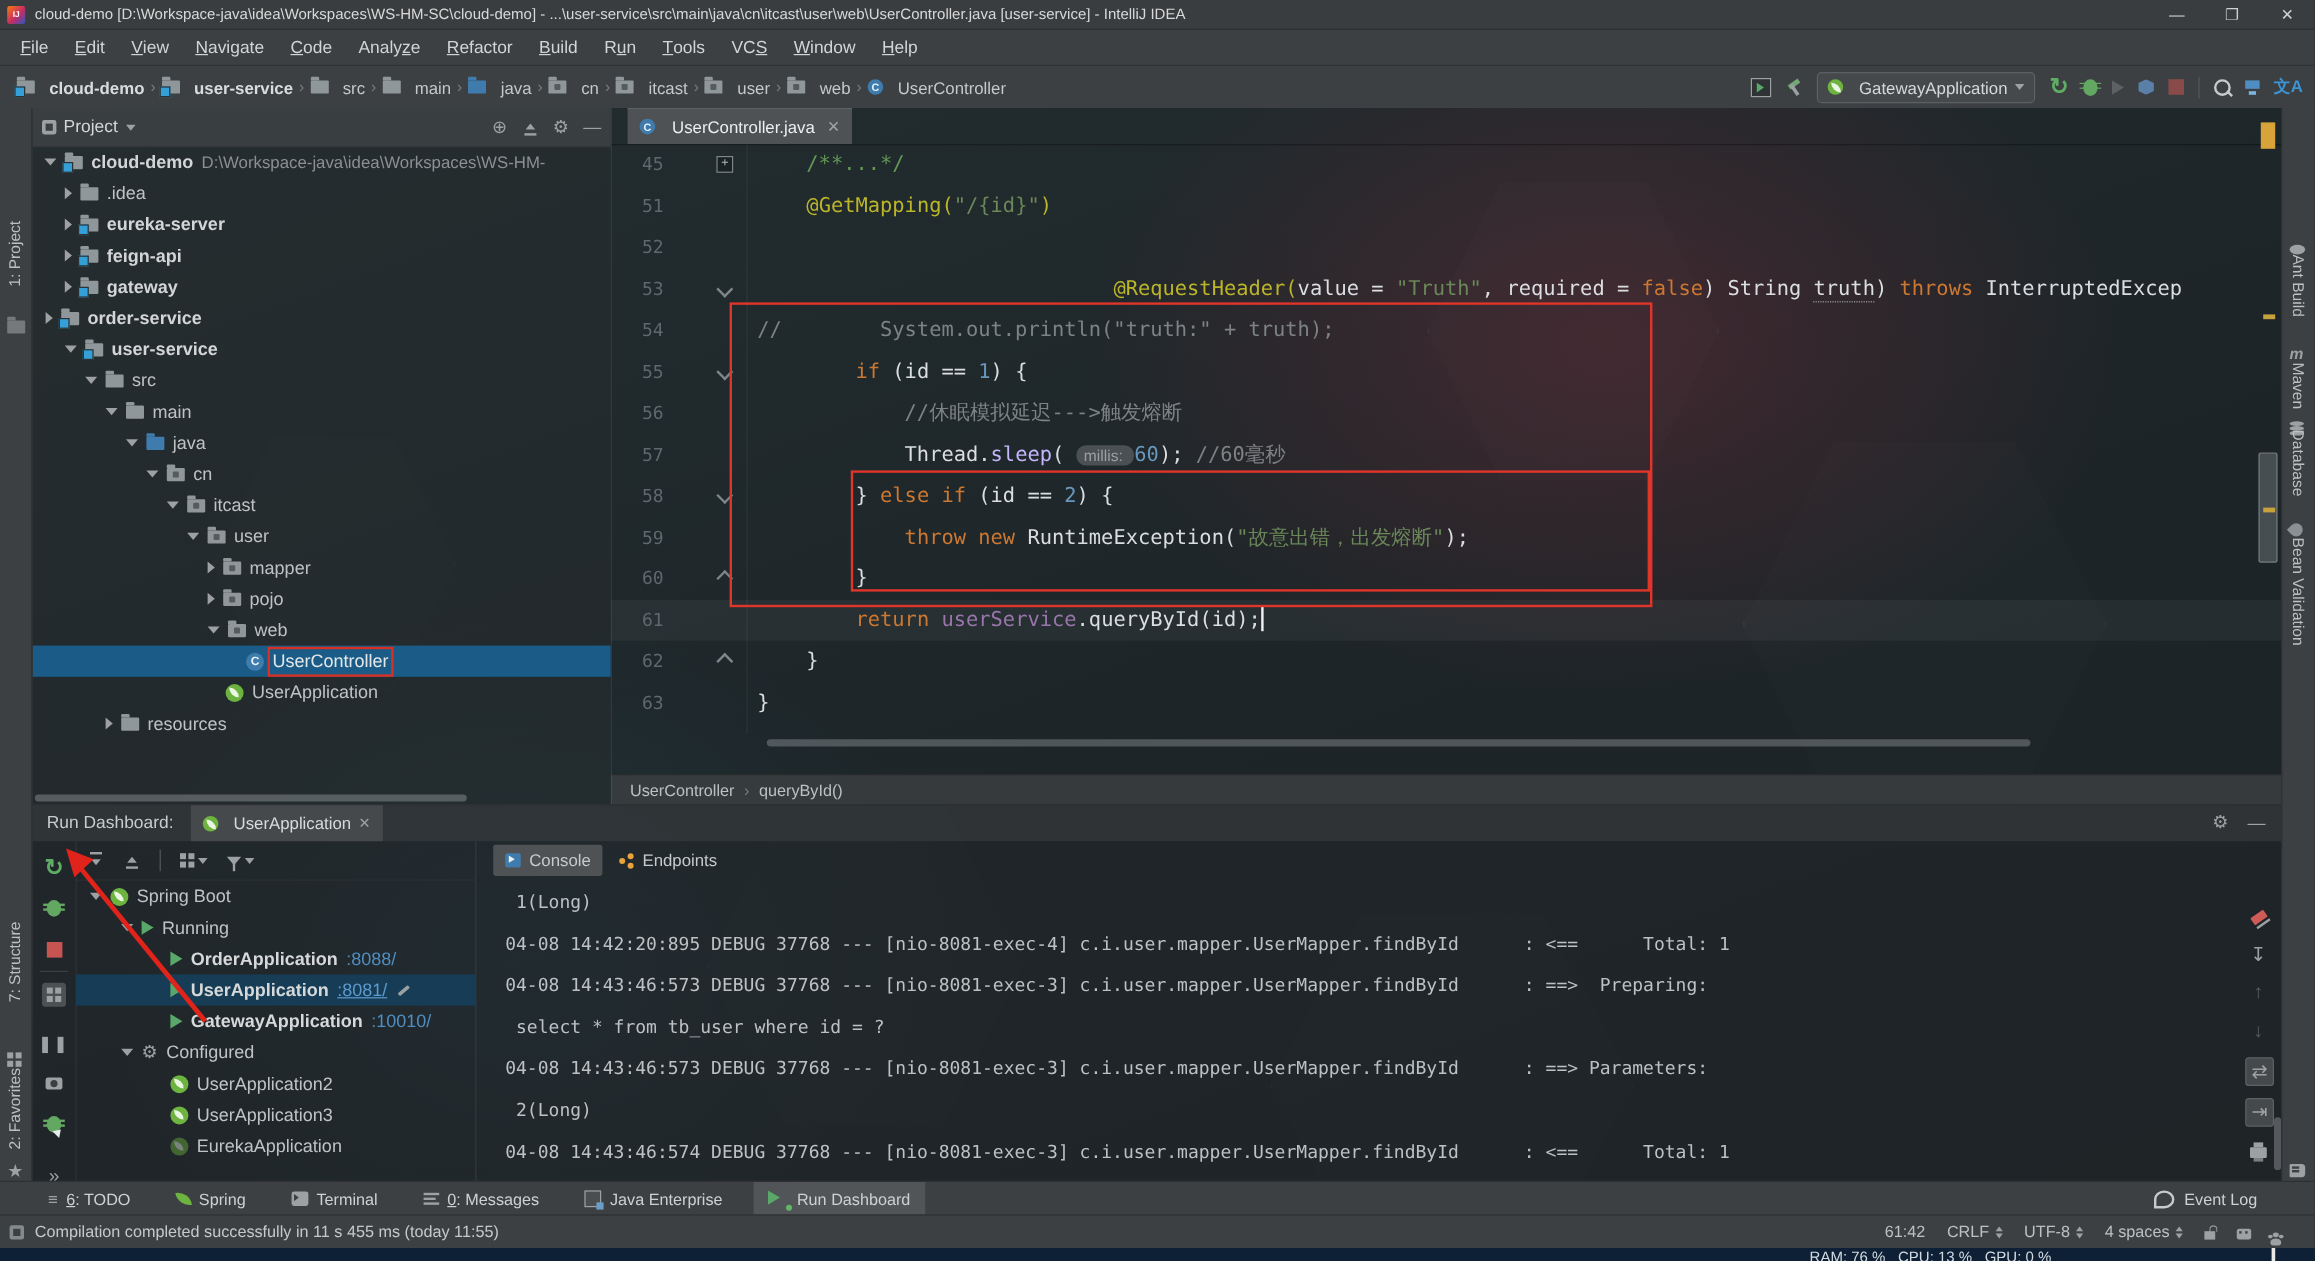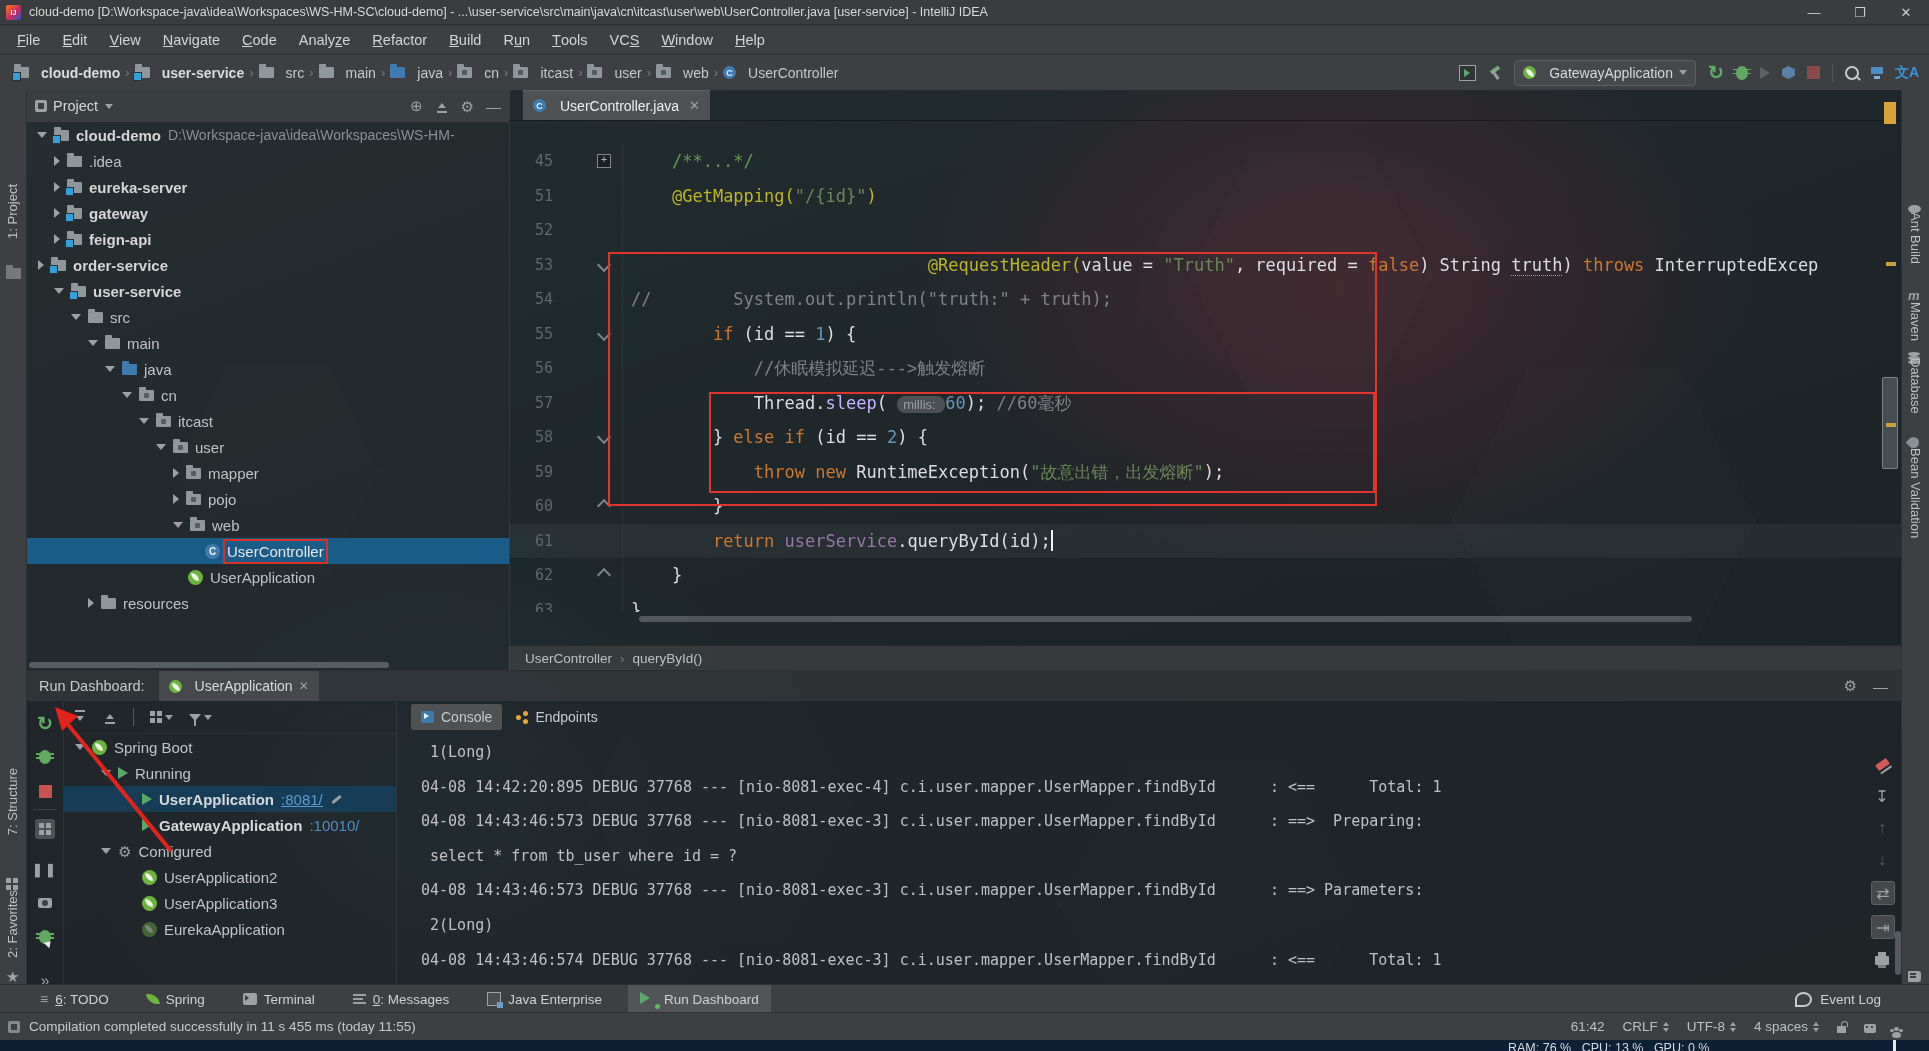--- a/index.html
+++ b/index.html
@@ -72,21 +72,21 @@
   .ic-boot.dim{opacity:.45;}
   .ic-runtri{width:0;height:0;border-top:6px solid transparent;border-bottom:6px solid transparent;border-left:10px solid #59a869;margin-right:7px;}
   .ic-gear{color:#9da1a3;font-size:15px;line-height:1;}
   
   .editor{position:absolute;left:509px;top:90px;right:27px;bottom:381px;z-index:5;}
   .tabbar{height:30px;display:flex;align-items:flex-end;border-bottom:1px solid rgba(0,0,0,.3);}
   .etab{height:29px;background:#4e5254;display:flex;align-items:center;padding:0 10px;gap:7px;margin-left:14px;
     color:#eceeef;font-size:14px;border-top:1px solid #5c6163;}
   .etab .x{color:#9da1a3;font-size:13px;margin-left:3px;}
   .codearea{position:absolute;top:30px;left:0;right:0;bottom:58px;overflow:hidden;
-    font-family:"DejaVu Sans Mono",monospace;font-size:17px;margin-top:24px;}
+    font-family:"DejaVu Sans Mono",monospace;font-size:17px;}
   .codearea::before{content:"";position:absolute;left:113px;top:0;bottom:0;width:1px;background:rgba(255,255,255,.06);}
   .eline{position:relative;height:34.5px;line-height:34.5px;}
   .eline.caretline{background:rgba(255,255,255,.045);}
   .eline .num{position:absolute;left:0;width:44px;text-align:right;color:#5f686c;font-size:15px;}
   .eline .fold{position:absolute;left:84px;width:22px;top:0;height:100%;display:flex;align-items:center;justify-content:center;}
   .eline .codetext{position:absolute;left:122px;white-space:pre;}
   .chev{width:8px;height:8px;border-right:2px solid #7e8689;border-bottom:2px solid #7e8689;display:inline-block;}
   .chev.down{transform:rotate(45deg);}
   .chev.up{transform:rotate(-135deg);}
   .foldplus{width:12px;height:12px;border:1px solid #7e8689;color:#aeb4b6;font-size:10px;line-height:10px;text-align:center;background:rgba(0,0,0,.2);}
@@ -394,28 +394,28 @@
           <span class="arr right"></span>
           <span class="ic ic-module"></span>
           <span style="display: inline-flex; align-items: center;">
             <span class="lbl b">eureka-server</span>
           </span>
         </div>
         <div class="trow" style="padding-left: 27px;">
           <span class="arr right"></span>
           <span class="ic ic-module"></span>
           <span style="display: inline-flex; align-items: center;">
-            <span class="lbl b">gateway</span>
+            <span class="lbl b">feign-api</span>
           </span>
         </div>
         <div class="trow" style="padding-left: 27px;">
           <span class="arr right"></span>
           <span class="ic ic-module"></span>
           <span style="display: inline-flex; align-items: center;">
-            <span class="lbl b">feign-api</span>
+            <span class="lbl b">gateway</span>
           </span>
         </div>
         <div class="trow" style="padding-left: 11px;">
           <span class="arr right"></span>
           <span class="ic ic-module"></span>
           <span style="display: inline-flex; align-items: center;">
             <span class="lbl b">order-service</span>
           </span>
         </div>
         <div class="trow" style="padding-left: 27px;">
@@ -675,20 +675,26 @@
           <div class="drow" style="padding-left: 12px;">
             <span class="arr down"></span>
             <span class="ic ic-boot"></span>
             <span class="lbl">Spring Boot</span>
           </div>
           <div class="drow" style="padding-left: 38px;">
             <span class="arr down"></span>
             <span class="ic ic-runtri"></span>
             <span class="lbl">Running</span>
           </div>
+          <div class="drow" style="padding-left: 64px;">
+            <span class="arr"></span>
+            <span class="ic ic-runtri"></span>
+            <span class="lbl b">OrderApplication</span>
+            <span class="port">:8088/</span>
+          </div>
           <div class="drow sel" style="padding-left: 64px;">
             <span class="arr"></span>
             <span class="ic ic-runtri"></span>
             <span class="lbl b">UserApplication</span>
             <span class="port link">:8081/</span>
             <span class="pencil"></span>
           </div>
           <div class="drow" style="padding-left: 64px;">
             <span class="arr"></span>
             <span class="ic ic-runtri"></span>

